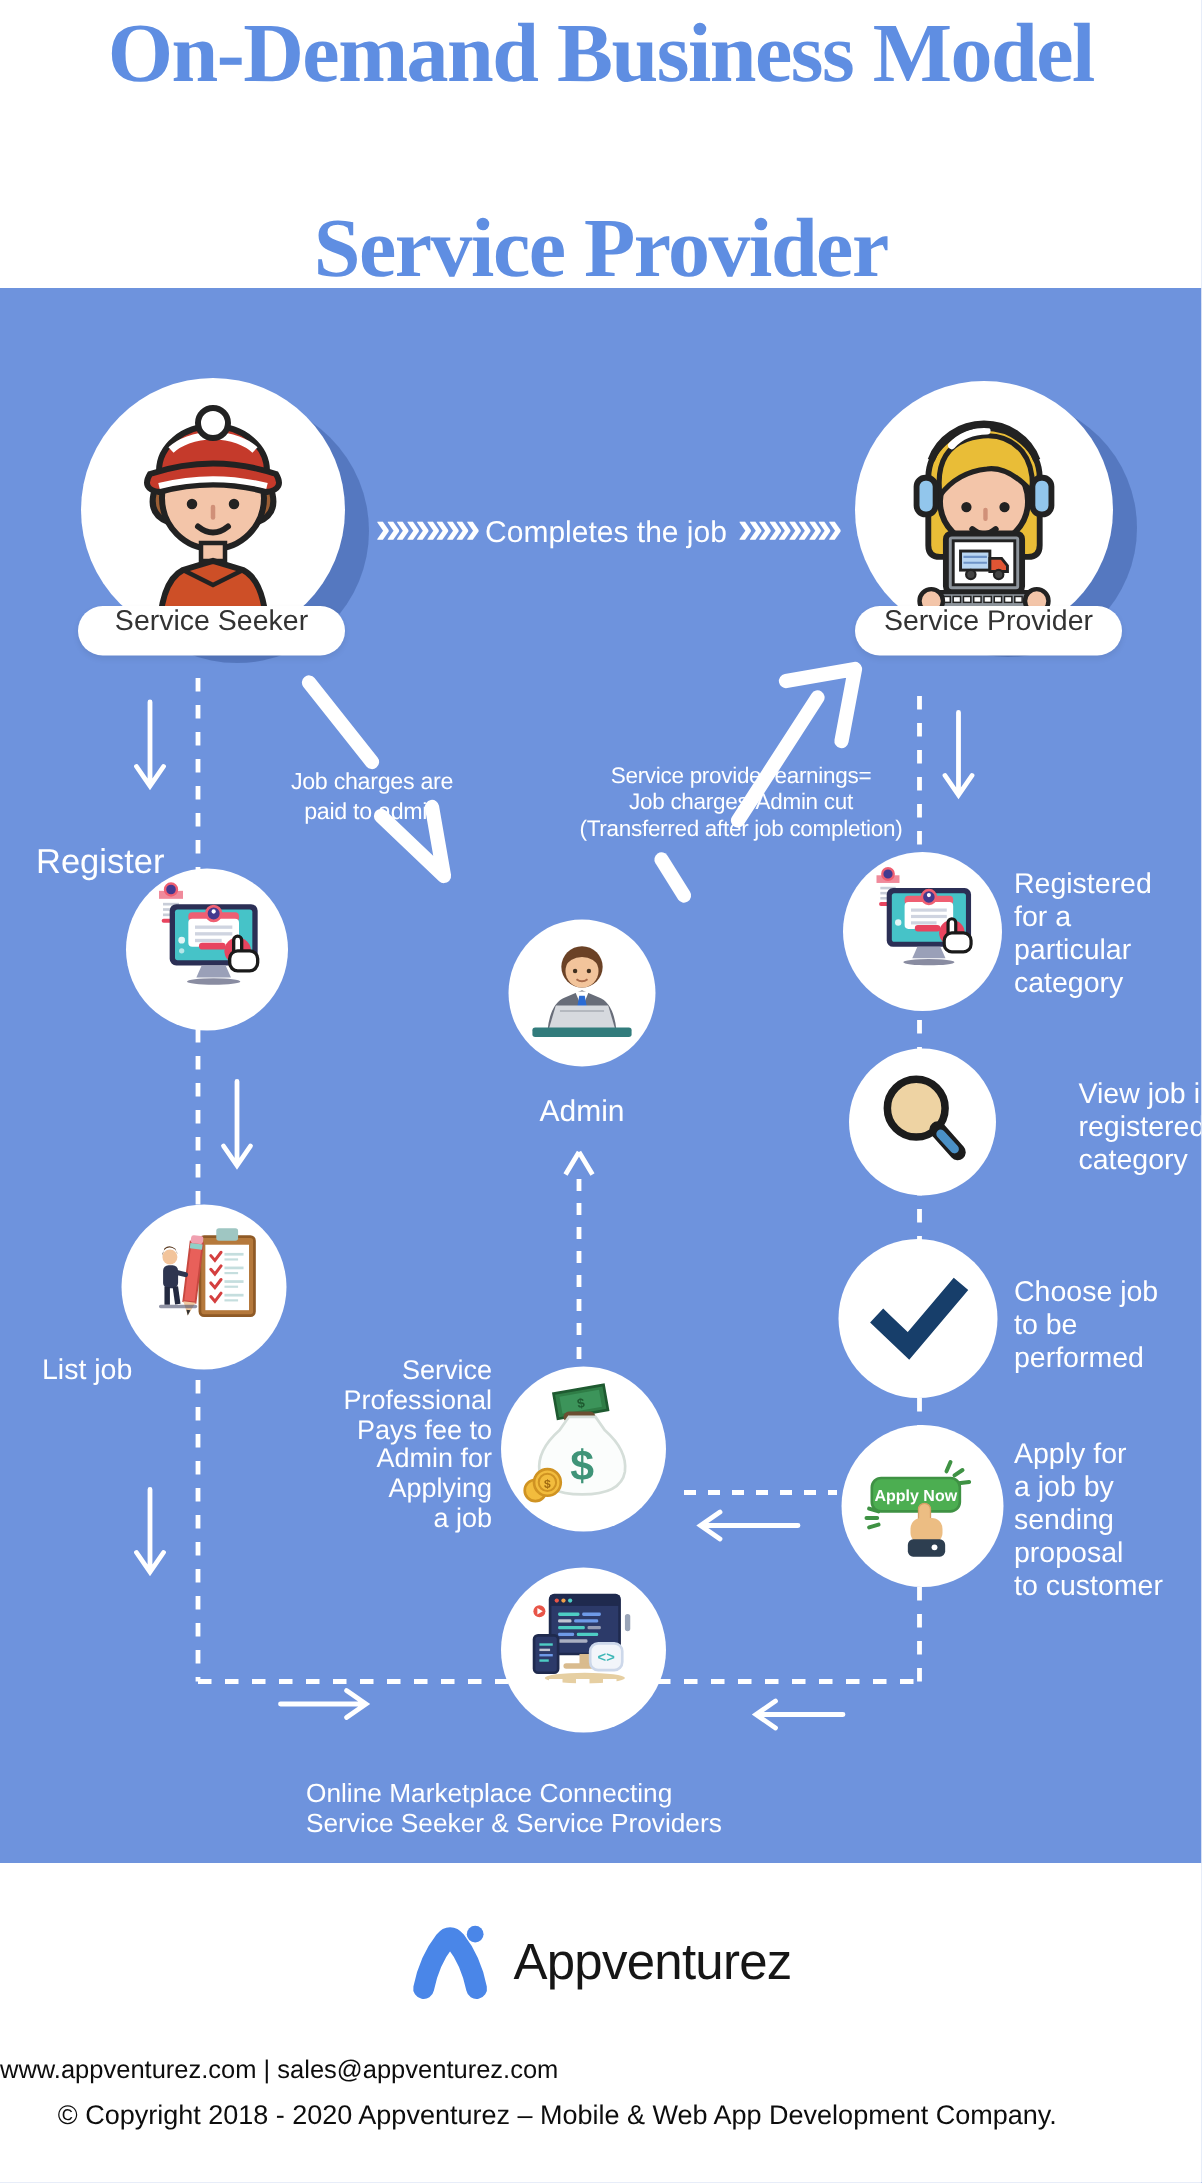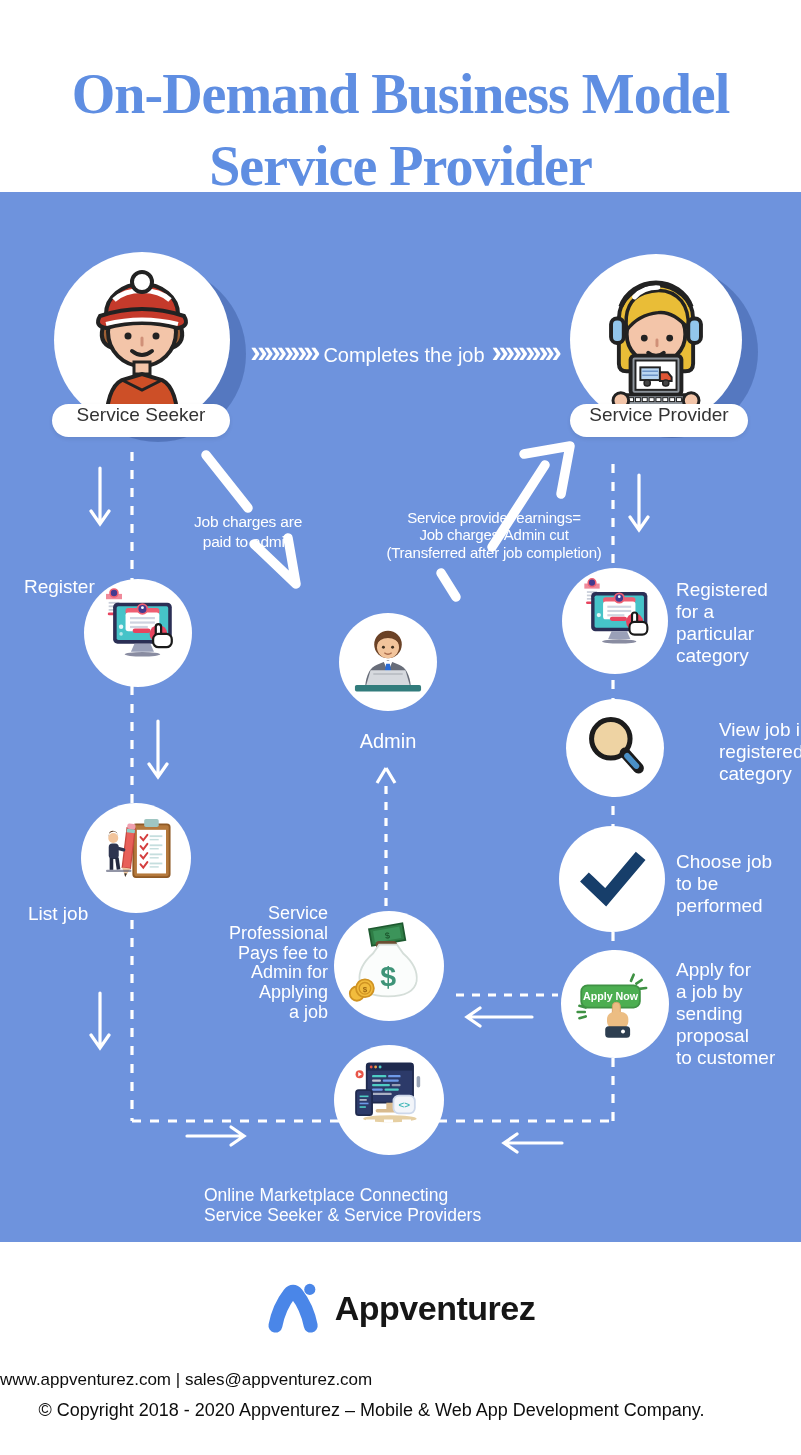--- a/index.html
+++ b/index.html
@@ -1,20 +1,20 @@
 <!DOCTYPE html>
 <html><head>
 <meta charset="utf-8">
 <style>
   html,body{margin:0;padding:0;background:#fff;}
   .page{position:relative;width:801px;height:1455px;overflow:hidden;background:#fff;
         font-family:"Liberation Sans","DejaVu Sans",sans-serif;}
   
   .title-band{position:absolute;left:0;top:0;width:801px;height:202px;background:#fff;
-              display:flex;flex-direction:column;align-items:center;justify-content:flex-end;}
+              display:flex;flex-direction:column;align-items:center;justify-content:space-between;}
   .title-line{font-family:"Liberation Serif","DejaVu Serif",serif;font-weight:700;
               font-size:56px;line-height:72px;color:#5f8ee2;letter-spacing:-1px;white-space:nowrap;}
   
   .diagram{position:absolute;left:0;top:192px;width:801px;height:1050px;background:#6e93dd;overflow:hidden;}
   .layer{position:absolute;left:0;top:0;width:801px;height:1050px;pointer-events:none;}
   .layer.back{z-index:1;} .layer.front{z-index:3;}
   .node{position:absolute;background:#fff;border-radius:50%;display:flex;align-items:center;
         justify-content:center;z-index:2;overflow:hidden;}
   .shadow{position:absolute;border-radius:50%;background:rgba(35,64,130,.32);z-index:1;}
   .pill{position:absolute;background:#fff;border-radius:17px;z-index:4;display:flex;align-items:flex-start;
@@ -22,21 +22,21 @@
   .lbl{position:absolute;color:#fff;z-index:4;}
   .pre{white-space:pre-line;}
   .completes{position:absolute;left:234px;top:144px;width:340px;height:38px;z-index:4;
              display:flex;align-items:center;justify-content:center;gap:7px;color:#fff;}
   .chev{font-size:31px;font-weight:700;letter-spacing:-4px;line-height:30px;padding-bottom:6px;}
   .completes-txt{font-size:20px;white-space:nowrap;}
   
   .footer{position:absolute;left:0;top:1242px;width:801px;height:213px;background:#fff;}
   .logo-row{position:absolute;left:0;top:40px;width:801px;display:flex;align-items:center;
             justify-content:center;gap:13px;}
-  .wordmark{font-size:34px;font-weight:700;color:#161616;letter-spacing:-.5px;}
+  .wordmark{font-size:34px;font-weight:400;color:#161616;letter-spacing:-.5px;}
   .contacts{position:absolute;left:0;top:128px;width:801px;text-align:left;font-size:17px;color:#0d0d0d;}
   .copyright{position:absolute;left:0;top:158px;width:743px;text-align:center;font-size:18px;color:#0d0d0d;}
 </style>
 </head>
 <body>
 
 <div class="page">
 
   <div class="title-band">
     <div class="title-line">On-Demand Business Model</div>
@@ -320,21 +320,21 @@
         </g>
         <rect x="16" y="33" width="66" height="25" rx="7" fill="#4cae51" stroke="#3f9244" stroke-width="2"></rect>
         <text x="49" y="50" text-anchor="middle" font-size="12" font-weight="bold" fill="#fff" font-family="'Liberation Sans',sans-serif">Apply Now</text>
         <rect x="51" y="52" width="9" height="19" rx="4.5" fill="#ecbd83" stroke="#d89f66" stroke-width="1"></rect>
         <rect x="45" y="63" width="24" height="19" rx="8" fill="#ecbd83"></rect>
         <rect x="43" y="79" width="28" height="13" rx="4" fill="#2d3e50"></rect>
         <circle cx="63" cy="85" r="2.2" fill="#fff"></circle>
       </svg>
     </div>
 
-    <div class="lbl" style="left:24px;top:384px;font-size:19px;">Register</div>
+    <div class="lbl" style="left:24px;top:369px;font-size:23px;">Register</div>
     <div class="lbl" style="left:28px;top:711px;font-size:19px;">List job</div>
     <div class="lbl" style="left:338px;top:538px;width:100px;text-align:center;font-size:20px;">Admin</div>
     <div class="lbl pre" style="left:168px;top:320px;width:160px;text-align:center;font-size:15.5px;line-height:1.32;letter-spacing:-.2px;">Job charges are
 paid to admin</div>
     <div class="lbl pre" style="left:368px;top:317px;width:252px;text-align:center;font-size:15px;line-height:1.16;letter-spacing:-.2px;">Service provider earnings=
 Job charges-Admin cut
 (Transferred after job completion)</div>
     <div class="lbl pre" style="left:196px;top:712px;width:132px;text-align:right;font-size:18px;line-height:1.1;">Service
 Professional
 Pays fee to

